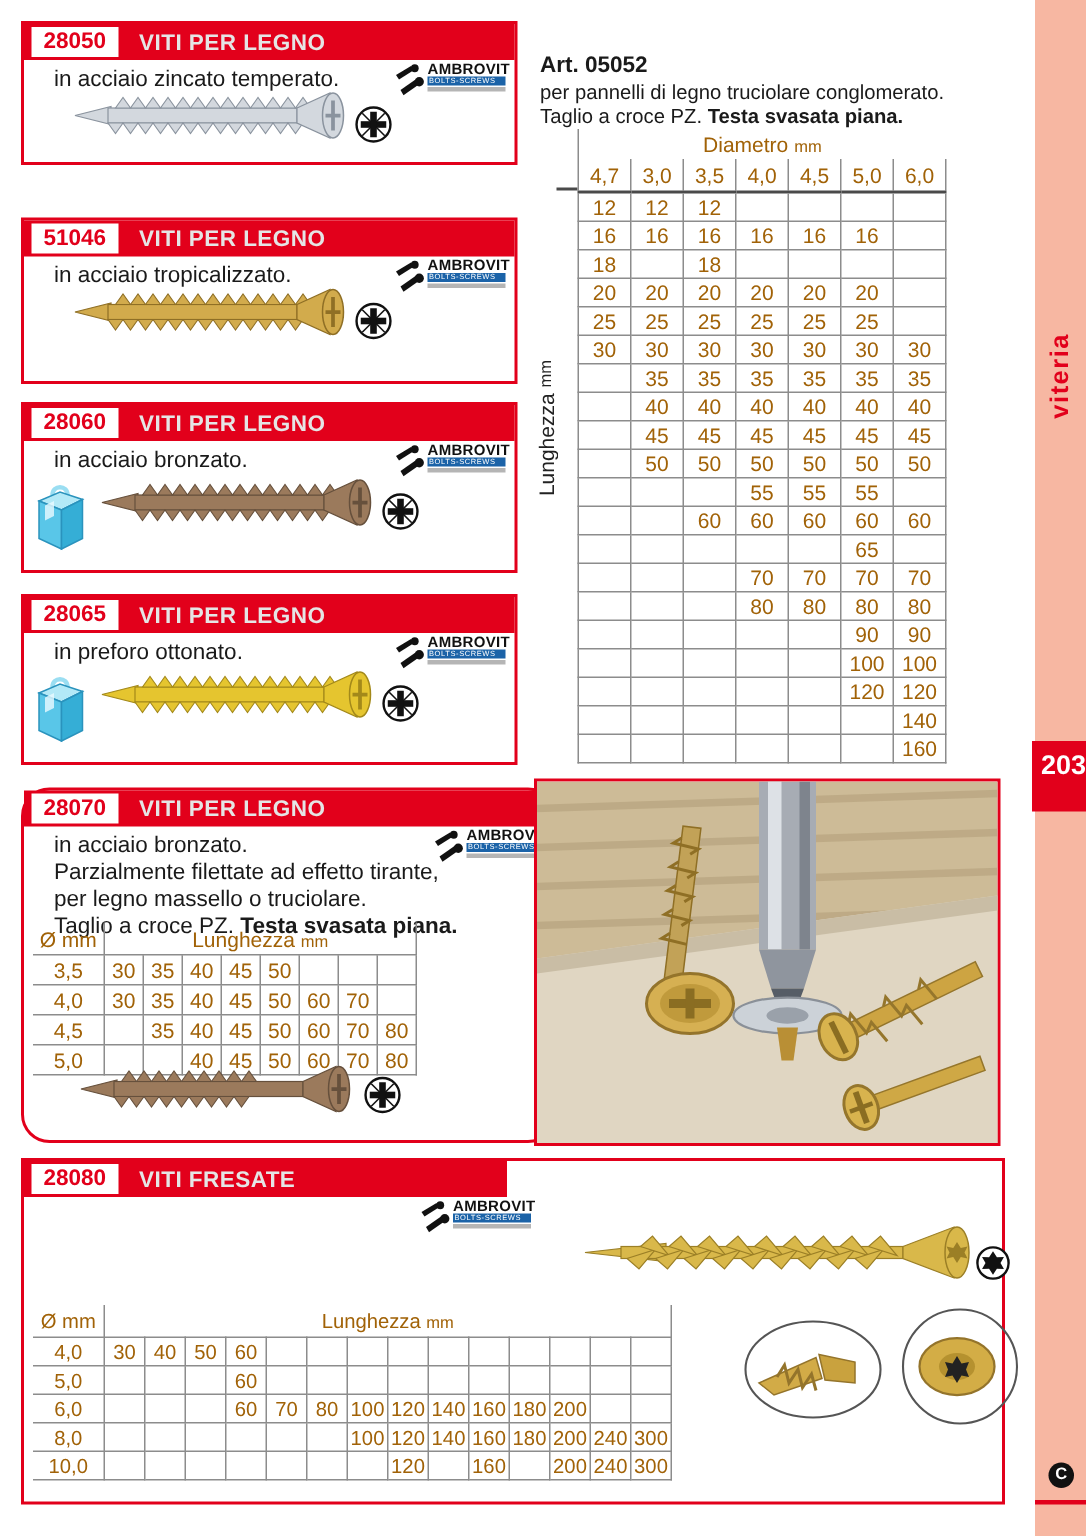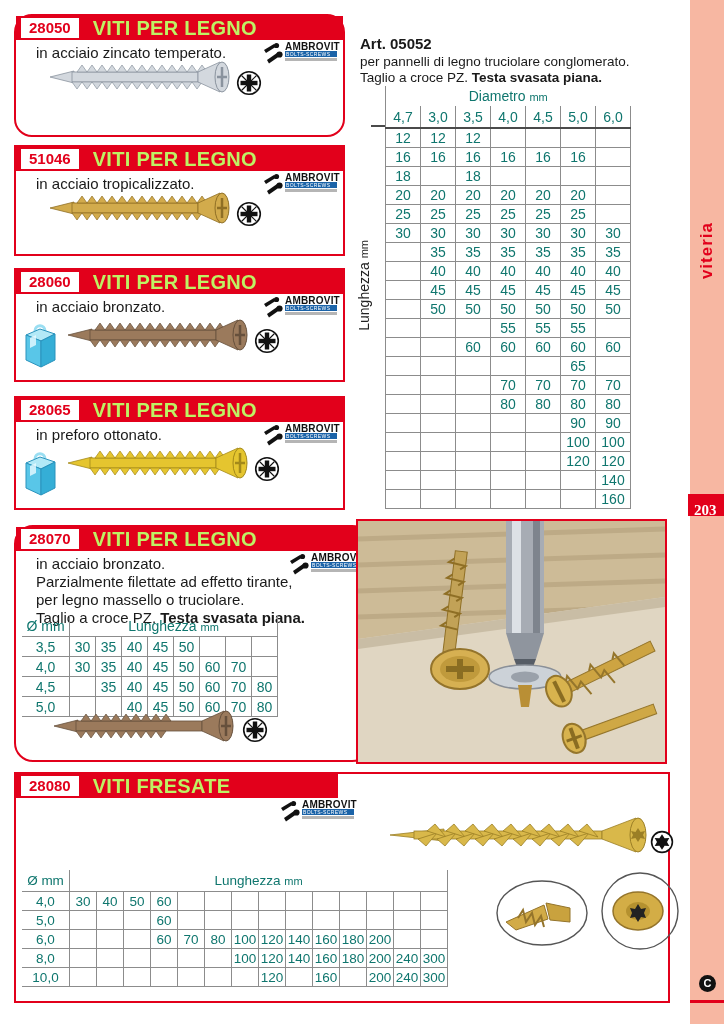--- a/index.html
+++ b/index.html
@@ -2,48 +2,48 @@
 <html><head>
 <meta charset="utf-8">
 <style>
   html,body{margin:0;padding:0;background:#fff;}
   .page{position:relative;width:724px;height:1024px;background:#fff;overflow:hidden;
         font-family:"Liberation Sans",sans-serif;color:#1a1a1a;}
   
   .strip{position:absolute;right:0;top:0;width:34px;height:1024px;background:#f7b7a2;}
   .strip-label{position:absolute;right:7px;top:222px;color:#e2001b;font-weight:bold;font-size:17px;
                writing-mode:vertical-rl;transform:rotate(180deg);letter-spacing:1px;}
-  .page-badge{position:absolute;right:0;top:494px;width:36px;height:22px;background:#e2001b;color:#fff;
-              font-weight:bold;font-size:15px;line-height:33px;padding-left:6px;box-sizing:border-box;font-family:Liberation Serif, serif;}
+  .page-badge{position:absolute;right:0;top:494px;width:36px;height:47px;background:#e2001b;color:#fff;
+              font-weight:bold;font-size:18px;line-height:33px;padding-left:6px;box-sizing:border-box;}
   .c-mark{position:absolute;left:699px;top:975px;width:17px;height:17px;background:#111;border-radius:50%;
           color:#fff;font-size:11px;font-weight:bold;text-align:center;line-height:17px;}
   .strip-rule{position:absolute;left:690px;top:1000px;width:34px;height:3px;background:#e2001b;}
   
   .pbox{position:absolute;background:#fff;border:2px solid #e2001b;box-sizing:border-box;}
   .hdr{height:24px;background:#e2001b;display:flex;align-items:center;}
   .hdr-partial{width:322px;}
   .chip{background:#fff;color:#e2001b;font-weight:bold;font-size:15px;padding:1px 8px;margin-left:5px;line-height:18px;}
-  .ttl{color:#bef264;font-weight:bold;font-size:20px;margin-left:14px;letter-spacing:.3px;}
+  .ttl{color:#e5e5e5;font-weight:bold;font-size:15px;margin-left:14px;letter-spacing:.3px;}
   .desc{position:absolute;left:20px;top:28px;font-size:15px;line-height:18px;}
   .desc b{font-weight:bold;}
   .logo{position:absolute;display:flex;gap:2px;align-items:flex-start;}
   .logo-right{right:6px;top:26px;}
   .logo-txt{display:flex;flex-direction:column;width:52px;}
   .logo-txt .bn{font-size:10px;font-weight:bold;color:#111;letter-spacing:.2px;font-style:normal;line-height:9px;}
   .logo-txt .tag{display:block;background:#1b63a8;color:#fff;font-size:5px;font-style:normal;
                  text-decoration:none;line-height:6px;letter-spacing:.4px;padding-left:1px;}
   .logo-txt .sub{display:block;height:3px;background:#b5b5b5;margin-top:1px;}
   .shot{position:absolute;}
   .pz,.tx{position:absolute;}
   .pkg{position:absolute;left:6px;bottom:8px;}
   
   .artblk{position:absolute;left:360px;top:36px;font-size:13.5px;line-height:16px;}
   .artblk .artcode{font-weight:bold;font-size:15px;margin-bottom:2px;}
   
-  .tb{border-collapse:collapse;color:#0f766e;font-size:14px;table-layout:fixed;}
+  .tb{border-collapse:collapse;color:#a16207;font-size:14px;table-layout:fixed;}
   .tb td,.tb th{border:1px solid #8c8c8c;text-align:center;padding:0;font-weight:normal;}
   .tb .unit{font-size:11px;}
   .tb tr.free td{border:none;border-left:1px solid #8c8c8c;height:20px;}
   .tb1 td{width:34px;height:18px;}
   .tb1 tr.collab th{border-top:none;border-bottom:2px solid #4a4a4a;height:21px;}
   .tb2 td,.tb2 th{width:25px;height:19px;}
   .tb2 .stub,.tb3 .stub{width:47px;border-left:none;margin-left:12px;}
   .tb2 tr.hd th,.tb3 tr.hd th{border-top:none;height:21px;}
   .tb3 td,.tb3 th{width:26px;height:18px;font-size:13.5px;}
   .tbwrap{position:absolute;}
@@ -58,21 +58,21 @@
 <body>
 
 <div class="page">
 
   <div class="strip"></div>
   <div class="strip-label">viteria</div>
   <div class="page-badge">203</div>
   <div class="c-mark">C</div>
   <div class="strip-rule"></div>
 
-  <section class="pbox" style="left:14px;top:14px;width:331px;height:123px;border-radius:18px;">
+  <section class="pbox" style="left:14px;top:14px;width:331px;height:96px;">
     <div class="hdr">
       <span class="chip">28050</span>
       <span class="ttl">VITI PER LEGNO</span>
     </div>
     <div class="logo logo-right">
       <span><svg width="20" height="24" viewBox="0 0 20 24">
             <g fill="#111">
               <polygon points="1,8 11,2 12.5,5 3,11"></polygon>
               <circle cx="13.5" cy="3.5" r="2.6"></circle>
               <polygon points="4,18 14,11 16,14.5 6,21.5"></polygon>

